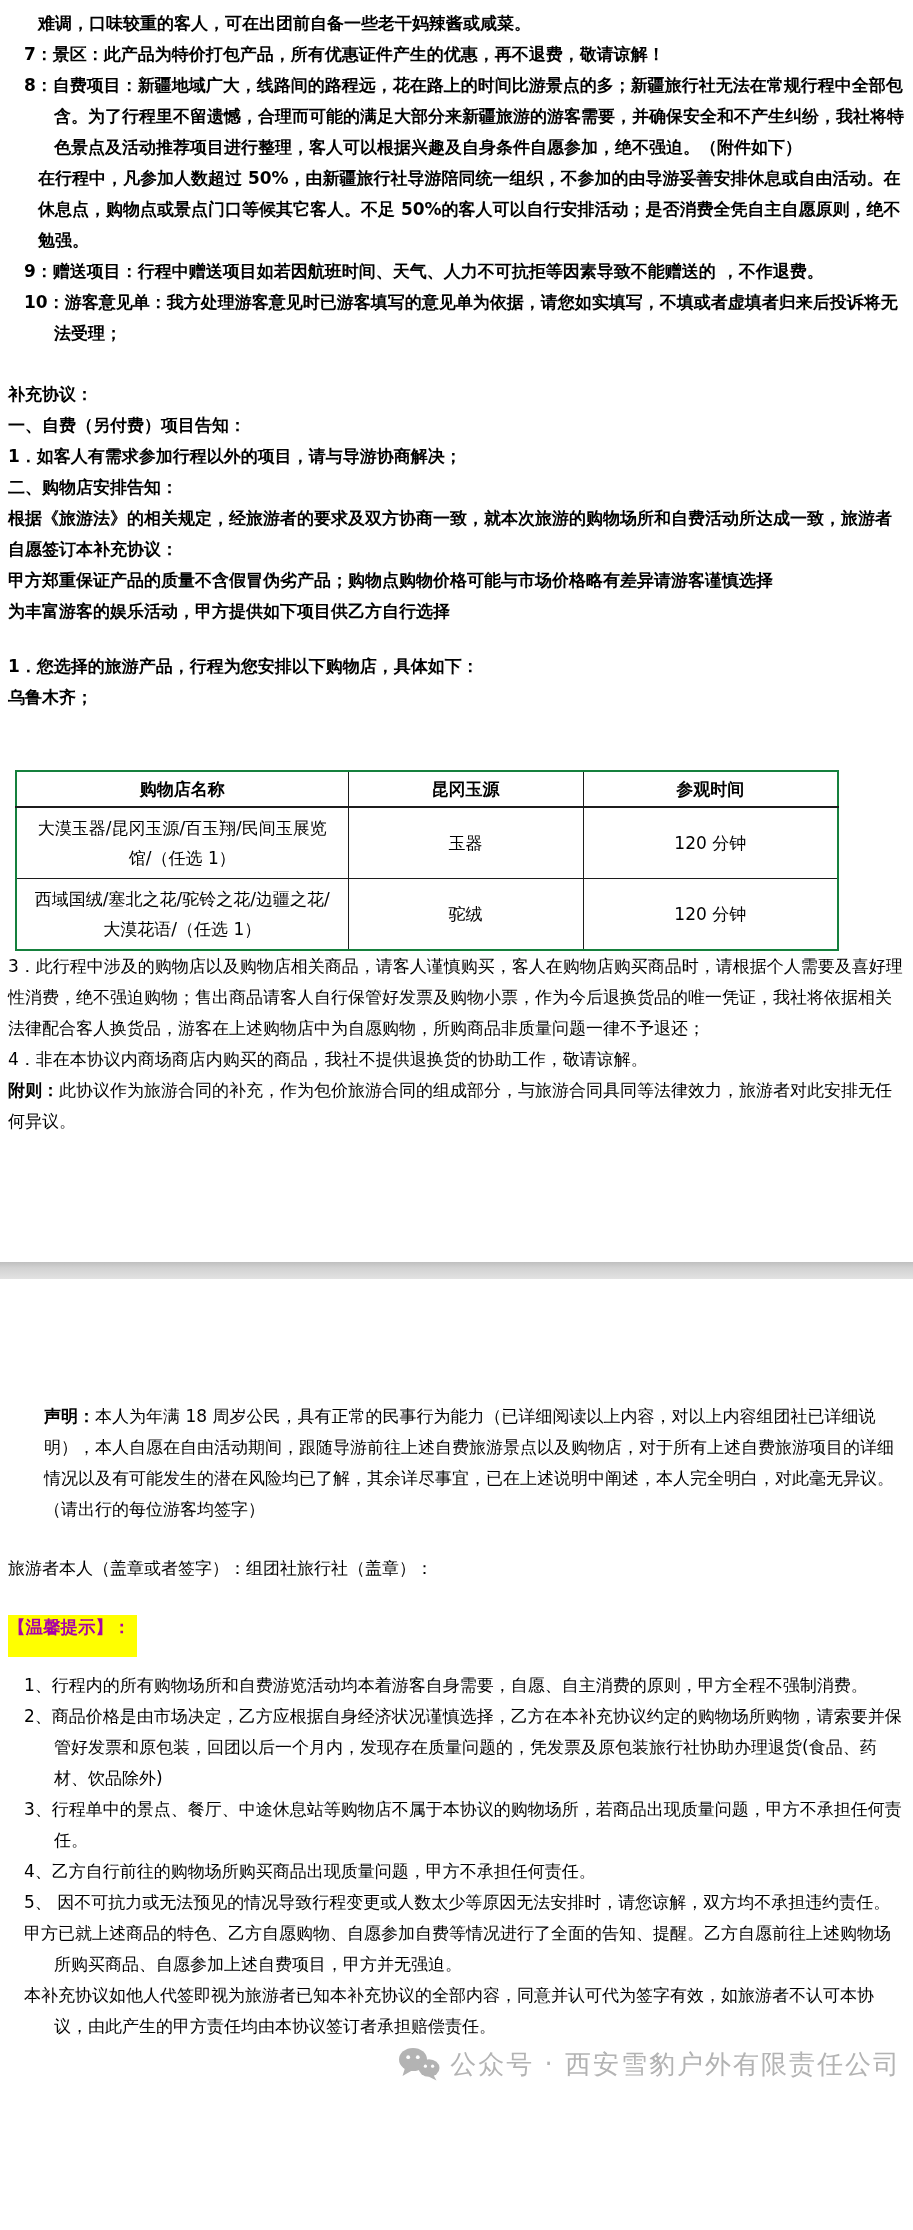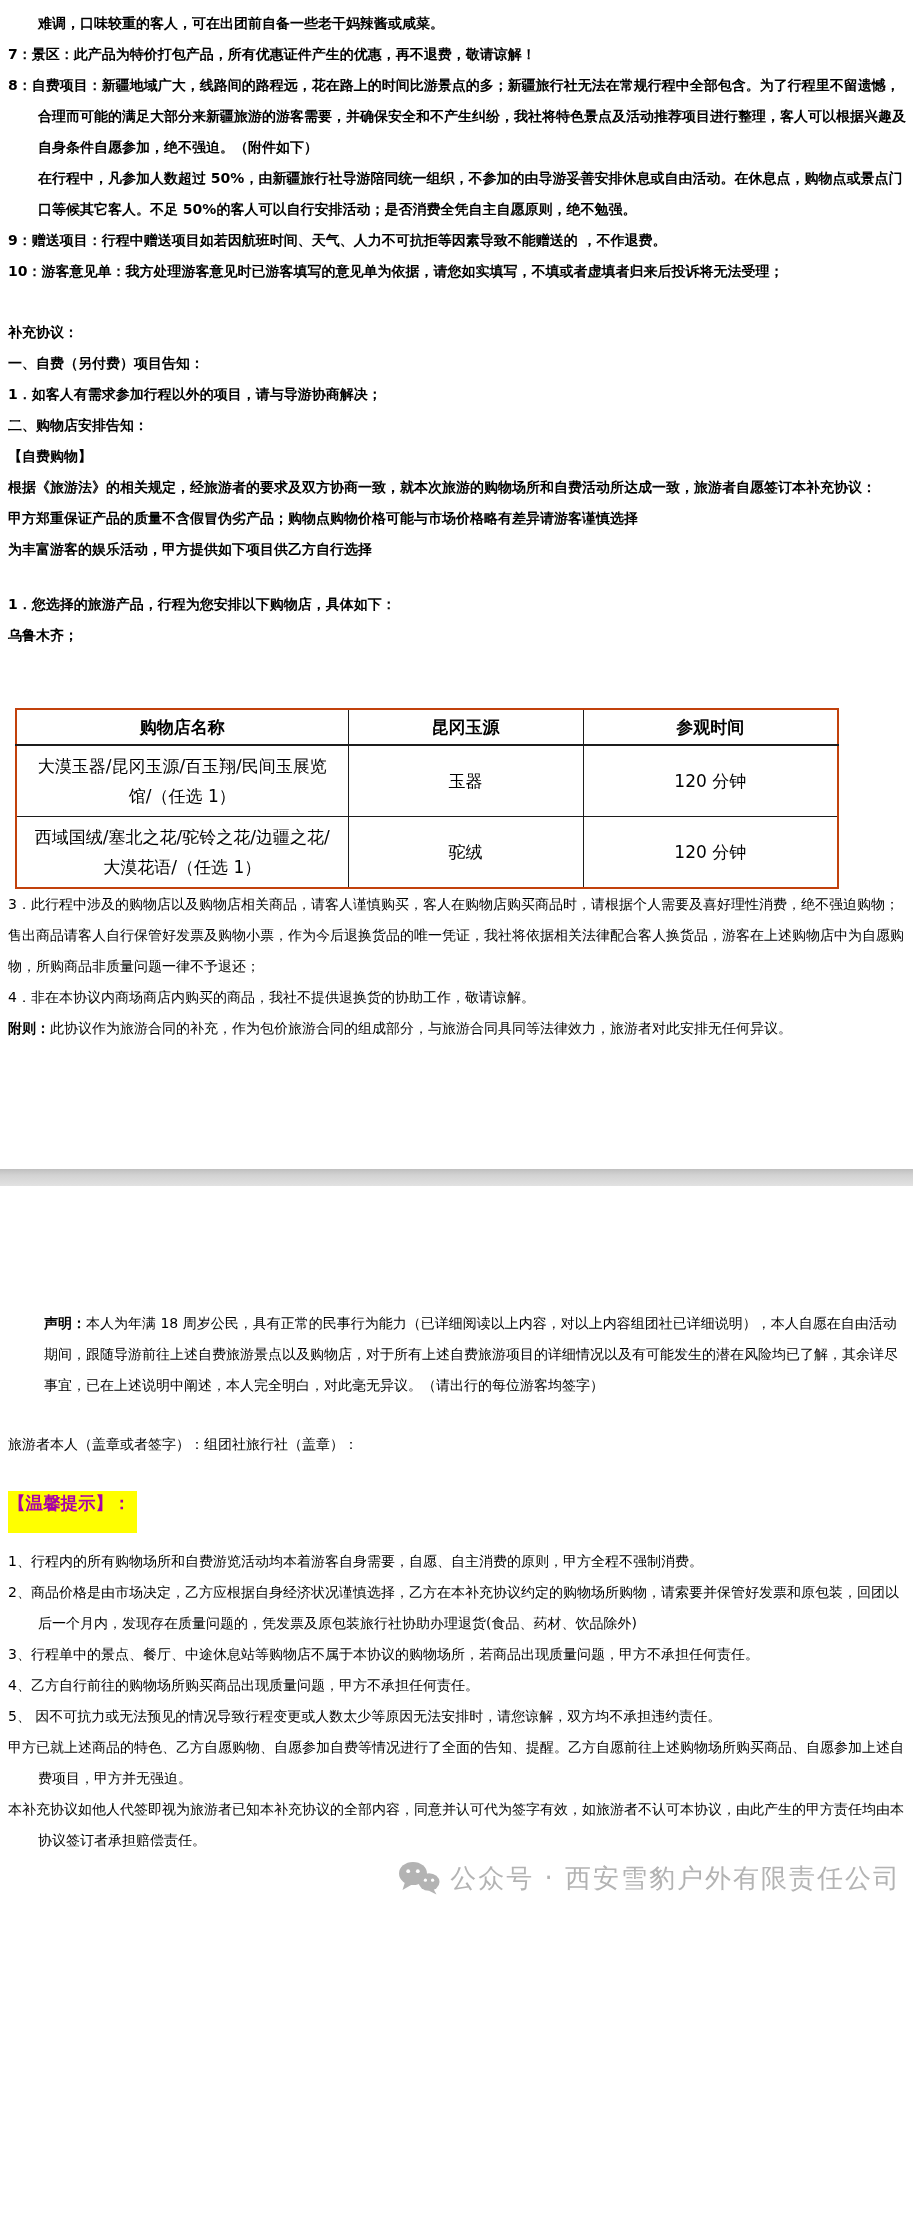--- a/index.html
+++ b/index.html
@@ -1,35 +1,35 @@
 <!DOCTYPE html>
 <html><head>
 <meta charset="utf-8">
 <style>
   html,body{margin:0;padding:0;}
   body{
     width:913px;height:2230px;background:#ffffff;overflow:hidden;
     font-family:"DejaVu Sans","Liberation Sans",sans-serif;color:#000;
   }
   .doc{padding-top:8px;}
-  .t{margin:0;font-size:14px;line-height:31px;padding-right:6px;}
+  .t{margin:0;font-size:17px;line-height:31px;padding-right:6px;}
   .b{font-weight:700;}
   .flush{padding-left:8px;}
   .sub38{padding-left:38px;}
-  .hang{padding-left:38px;text-indent:-30px;}
+  .hang{padding-left:38px;text-indent:-30px;margin-left:16px;}
   .mt30{margin-top:30px;}
   .mt20{margin-top:24px;}
   .mt10{margin-top:10px;}
   .mt13{margin-top:13px;}
   .mt28{margin-top:28px;}
   .mt61{margin-top:61px;}
 
   table.shop{
     margin:57px 0 0 15px;border-collapse:collapse;width:822px;table-layout:fixed;
-    border:2px solid #c2410c;
+    border:2px solid #15803d;
   }
   table.shop th,table.shop td{
     border:1px solid #1c1c1c;text-align:center;vertical-align:middle;
     font-size:17px;padding:2px 10px;
   }
   table.shop th{height:30px;font-weight:700;border-bottom:2px solid #1c1c1c;line-height:26px;}
   table.shop td{height:66px;line-height:30px;font-weight:400;}
 
   .divider{margin-top:125px;height:17px;width:100%;
     background:linear-gradient(180deg,#bfbfbf 0%,#d2d2d2 35%,#e2e2e2 100%);}
@@ -58,21 +58,20 @@
   <p class="t b hang">7：景区：此产品为特价打包产品，所有优惠证件产生的优惠，再不退费，敬请谅解！</p>
   <p class="t b hang">8：自费项目：新疆地域广大，线路间的路程远，花在路上的时间比游景点的多；新疆旅行社无法在常规行程中全部包含。为了行程里不留遗憾，合理而可能的满足大部分来新疆旅游的游客需要，并确保安全和不产生纠纷，我社将特色景点及活动推荐项目进行整理，客人可以根据兴趣及自身条件自愿参加，绝不强迫。（附件如下）</p>
   <p class="t b sub38">在行程中，凡参加人数超过 50%，由新疆旅行社导游陪同统一组织，不参加的由导游妥善安排休息或自由活动。在休息点，购物点或景点门口等候其它客人。不足 50%的客人可以自行安排活动；是否消费全凭自主自愿原则，绝不勉强。</p>
   <p class="t b hang">9：赠送项目：行程中赠送项目如若因航班时间、天气、人力不可抗拒等因素导致不能赠送的 ，不作退费。</p>
   <p class="t b hang">10：游客意见单：我方处理游客意见时已游客填写的意见单为依据，请您如实填写，不填或者虚填者归来后投诉将无法受理；</p>
 
   <p class="t b flush mt30">补充协议：</p>
   <p class="t b flush">一、自费（另付费）项目告知：</p>
   <p class="t b flush">1．如客人有需求参加行程以外的项目，请与导游协商解决；</p>
   <p class="t b flush">二、购物店安排告知：</p>
-  <p class="t b flush">【自费购物】</p>
   <p class="t b flush">根据《旅游法》的相关规定，经旅游者的要求及双方协商一致，就本次旅游的购物场所和自费活动所达成一致，旅游者自愿签订本补充协议：</p>
   <p class="t b flush">甲方郑重保证产品的质量不含假冒伪劣产品；购物点购物价格可能与市场价格略有差异请游客谨慎选择</p>
   <p class="t b flush">为丰富游客的娱乐活动，甲方提供如下项目供乙方自行选择</p>
 
   <p class="t b flush mt20">1．您选择的旅游产品，行程为您安排以下购物店，具体如下：</p>
   <p class="t b flush">乌鲁木齐；</p>
 
   <table class="shop">
     <colgroup>
         <col style="width:332px">

